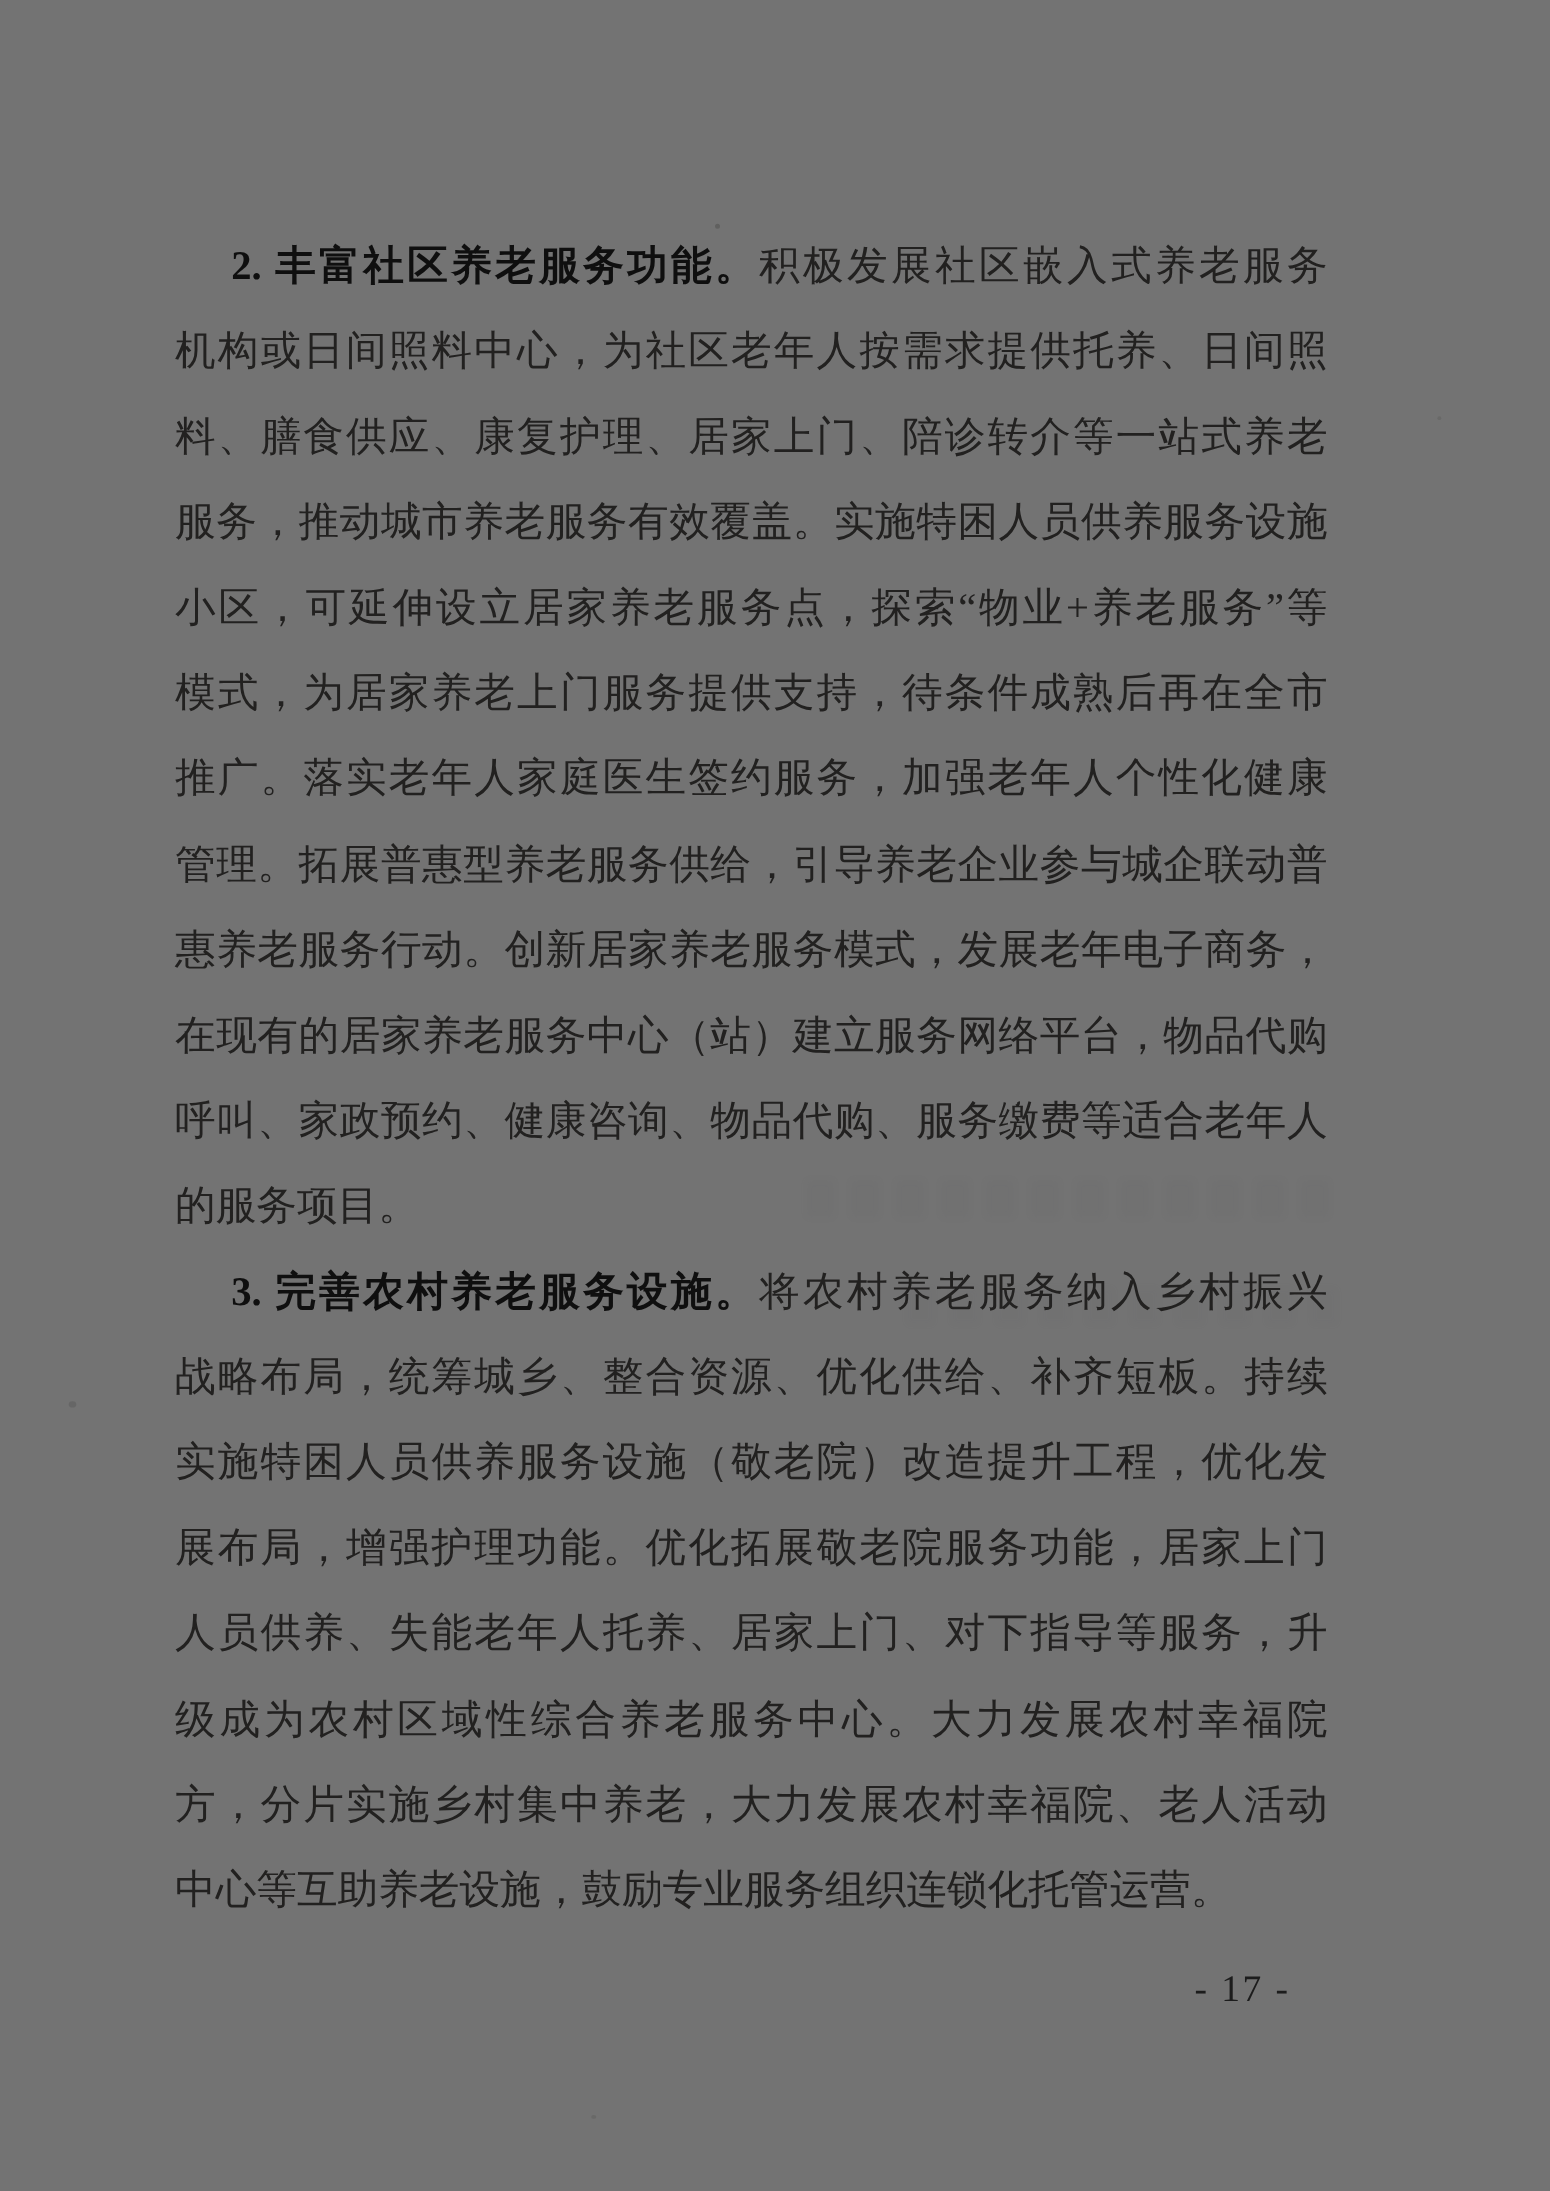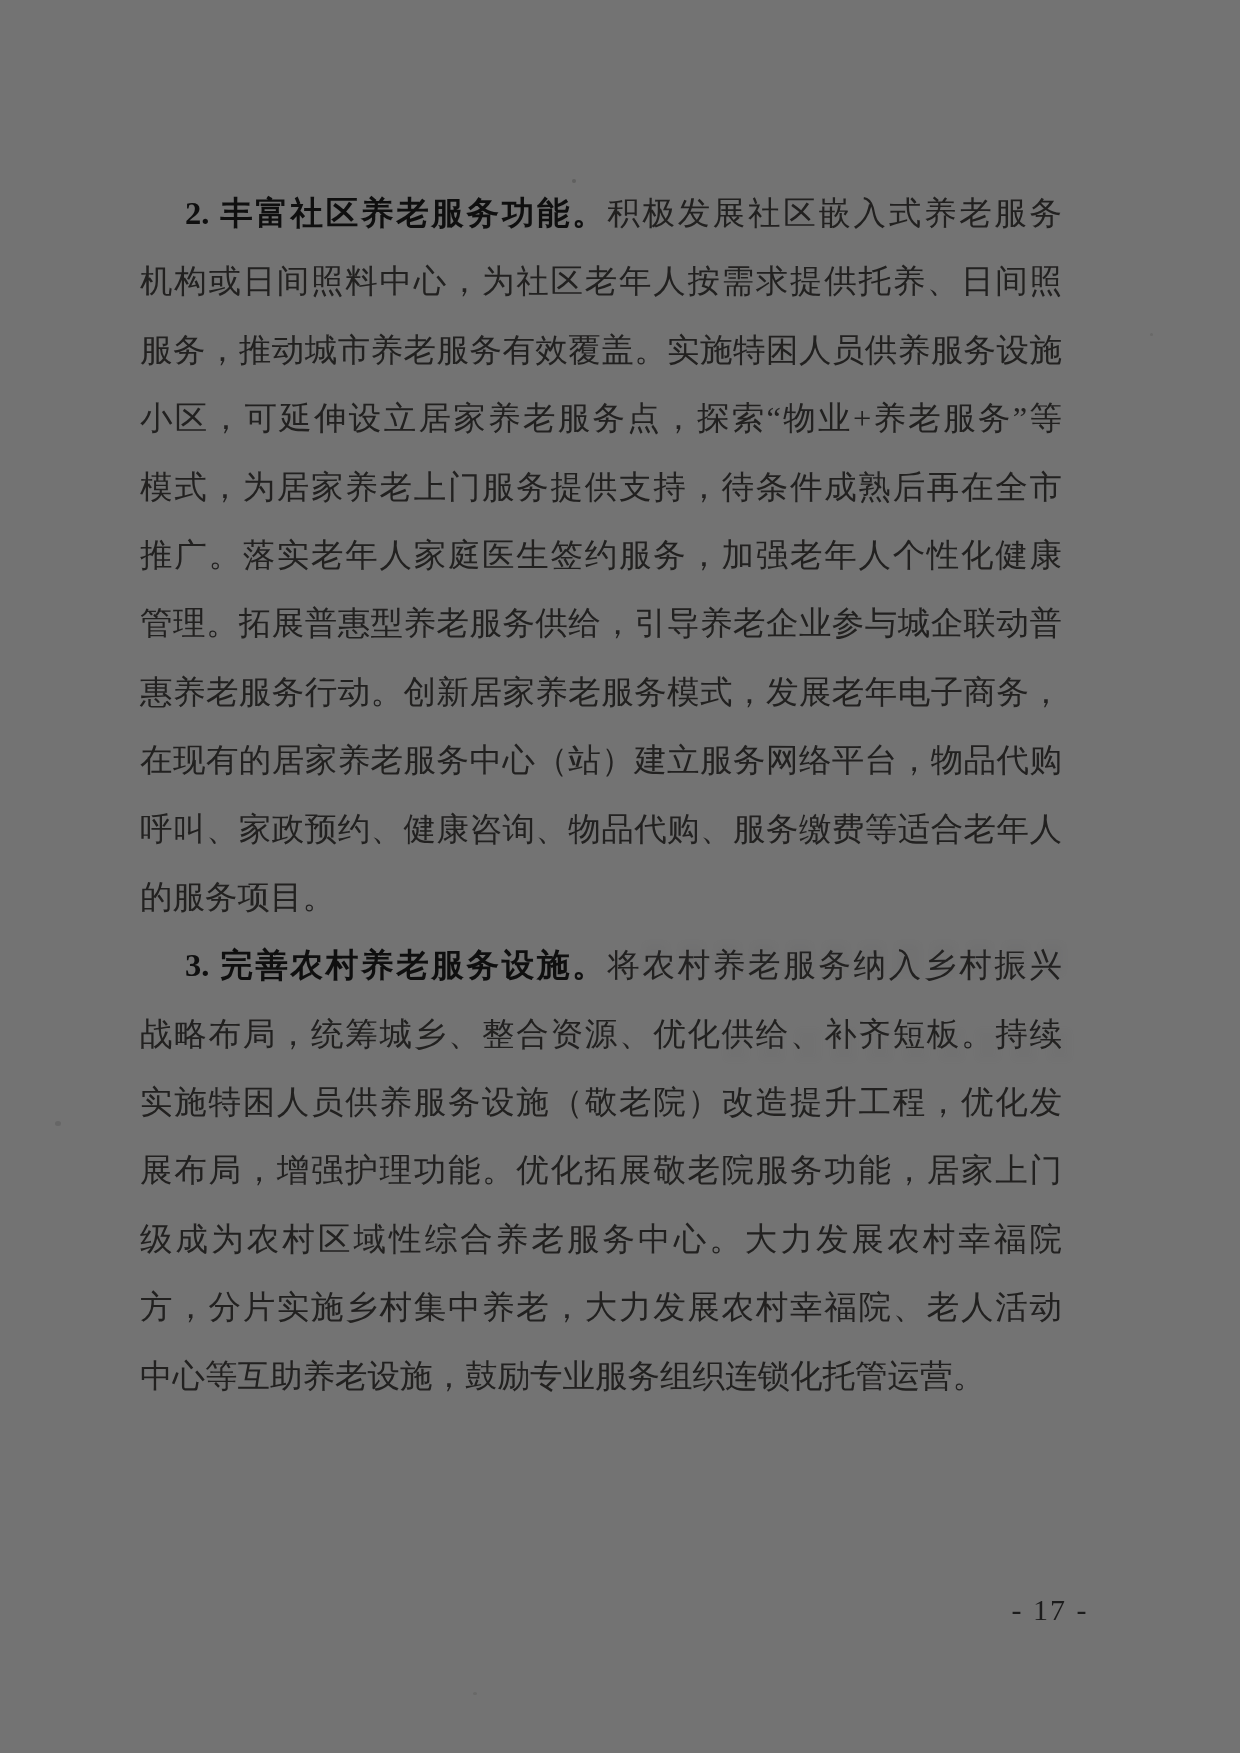--- a/index.html
+++ b/index.html
@@ -40,30 +40,29 @@
   }
   .doc-line.indent {
     text-indent: 45px;
   }
   .doc-line .bold {
     font-weight: 700;
     color: #0f0f0f;
   }
   .page-number {
     position: absolute;
-    left: 1000px;
+    left: 944px;
     top: 1572px;
     width: 100px;
     height: 40px;
     line-height: 40px;
     font-size: 30px;
     letter-spacing: 2px;
     text-align: center;
     color: #1c1c1c;
-    margin-top: 18px;
   }
   
   .ghost {
     position: absolute;
     height: 30px;
     background: repeating-linear-gradient(
       90deg,
       rgba(70, 70, 75, 0.35) 0px, rgba(70, 70, 75, 0.35) 22px,
       transparent 22px, transparent 36px
     );
@@ -84,33 +83,35 @@
   .speck-3 { left: 1150px; top: 333px; width: 3px; height: 3px; opacity: 0.25; }
   .speck-4 { left: 473px; top: 1692px; width: 4px; height: 3px; opacity: 0.25; }
 </style>
 </head>
 <body>
 
 <div class="page">
   <div class="text-block" id="text-block">
       <div class="doc-line fill indent"><span class="bold">2. 丰富社区养老服务功能。</span><span>积极发展社区嵌入式养老服务</span></div>
       <div class="doc-line fill">机构或日间照料中心，为社区老年人按需求提供托养、日间照</div>
+      <div class="doc-line fill">料、膳食供应、康复护理、居家上门、陪诊转介等一站式养老</div>
       <div class="doc-line fill">服务，推动城市养老服务有效覆盖。实施特困人员供养服务设施</div>
       <div class="doc-line fill">小区，可延伸设立居家养老服务点，探索“物业+养老服务”等</div>
       <div class="doc-line fill">模式，为居家养老上门服务提供支持，待条件成熟后再在全市</div>
       <div class="doc-line fill">推广。落实老年人家庭医生签约服务，加强老年人个性化健康</div>
       <div class="doc-line fill">管理。拓展普惠型养老服务供给，引导养老企业参与城企联动普</div>
       <div class="doc-line fill">惠养老服务行动。创新居家养老服务模式，发展老年电子商务，</div>
       <div class="doc-line fill">在现有的居家养老服务中心（站）建立服务网络平台，物品代购</div>
       <div class="doc-line fill">呼叫、家政预约、健康咨询、物品代购、服务缴费等适合老年人</div>
       <div class="doc-line end">的服务项目。</div>
       <div class="doc-line fill indent"><span class="bold">3. 完善农村养老服务设施。</span><span>将农村养老服务纳入乡村振兴</span></div>
       <div class="doc-line fill">战略布局，统筹城乡、整合资源、优化供给、补齐短板。持续</div>
       <div class="doc-line fill">实施特困人员供养服务设施（敬老院）改造提升工程，优化发</div>
       <div class="doc-line fill">展布局，增强护理功能。优化拓展敬老院服务功能，居家上门</div>
+      <div class="doc-line fill">人员供养、失能老年人托养、居家上门、对下指导等服务，升</div>
       <div class="doc-line fill">级成为农村区域性综合养老服务中心。大力发展农村幸福院</div>
       <div class="doc-line fill">方，分片实施乡村集中养老，大力发展农村幸福院、老人活动</div>
       <div class="doc-line end">中心等互助养老设施，鼓励专业服务组织连锁化托管运营。</div>
     </div>
 
   <div class="ghost ghost-1"></div>
   <div class="ghost ghost-2"></div>
 
   <div class="speck speck-1"></div>
   <div class="speck speck-2"></div>

